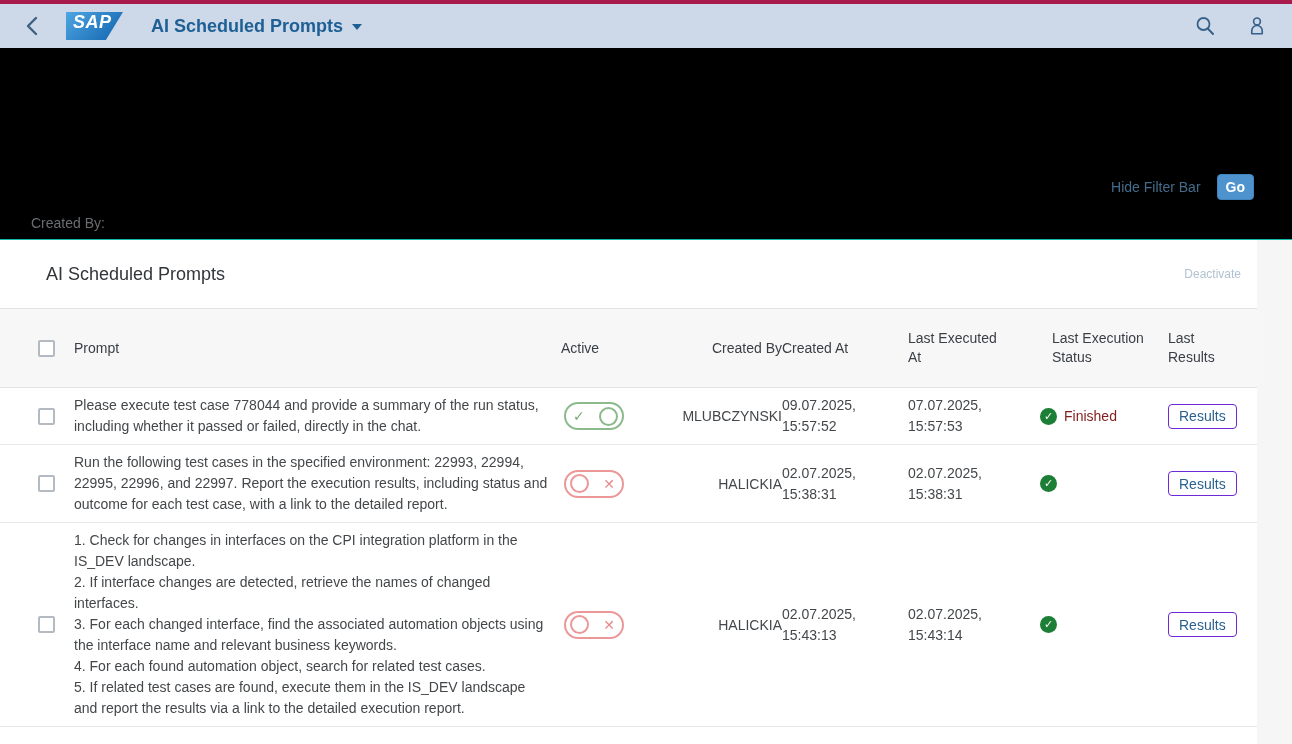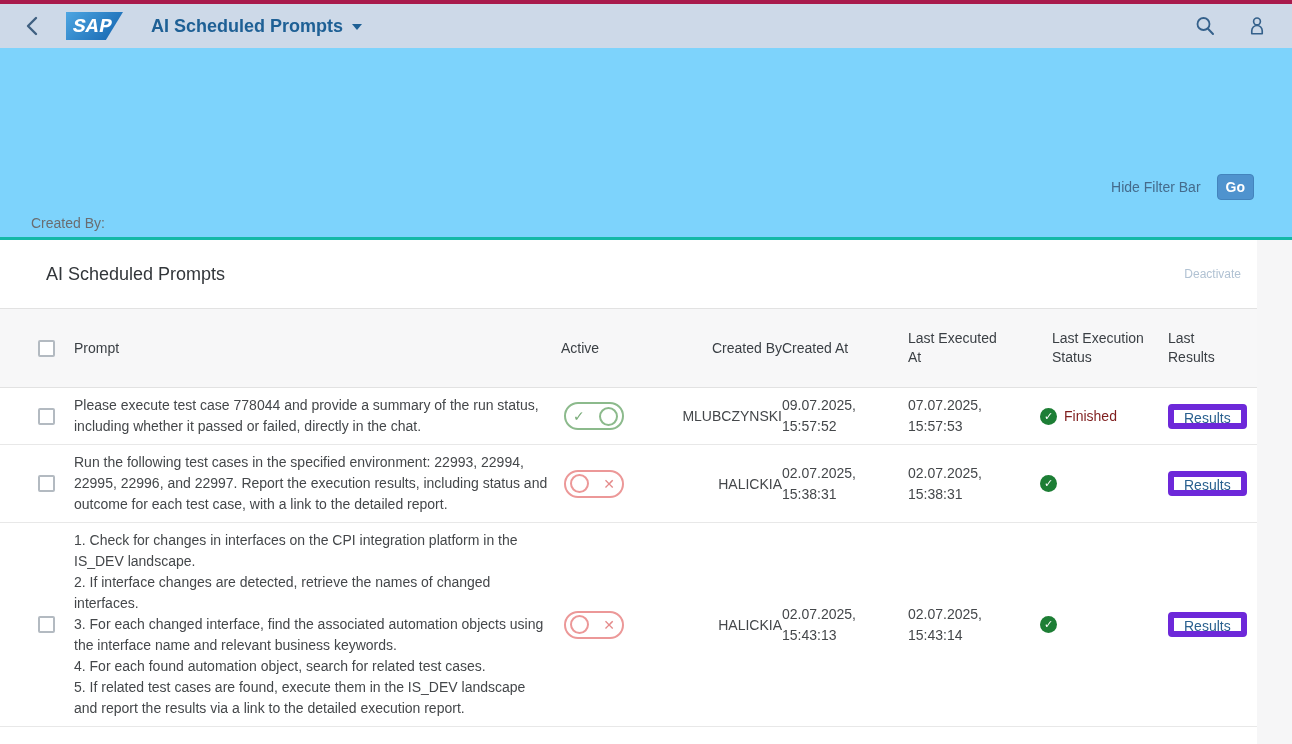--- a/index.html
+++ b/index.html
@@ -13,38 +13,38 @@
   .shell {
     height:44px; background:#cdd9e8; display:flex; align-items:center;
     padding:0 24px;
   }
   .back-btn { display:flex; align-items:center; cursor:pointer; margin-right:26px; }
   .sap-logo {
     width:57px; height:28px; margin-right:28px;
     background:linear-gradient(135deg,#4ea6e2 0%,#1a6cb5 85%);
     clip-path:polygon(0 0,100% 0,70% 100%,0 100%);
     color:#ffffff; font-weight:bold; font-style:italic;
-    font-size:21px; letter-spacing:.5px;
-    display:flex; align-items:center; padding-left:7px;font-family:Liberation Mono, monospace;
+    font-size:18px; letter-spacing:.5px;
+    display:flex; padding-left:7px;
   }
   .shell-title {
     color:#1e6095; font-size:18px; font-weight:bold;
     display:flex; align-items:center; gap:9px; cursor:pointer;
   }
   .shell-title .caret {
     width:0; height:0; border-left:5px solid transparent;
     border-right:5px solid transparent; border-top:6px solid #1e6095;
     margin-top:2px;
   }
   .shell-right { margin-left:auto; display:flex; align-items:center; gap:30px; }
   .shell-icon { cursor:pointer; display:flex; }
   
   .filter-area {
-    position:relative; height:192px; background:#7dd3fc;
-    border-bottom:3px solid #14b8a6;
+    position:relative; height:192px; background:#000000;
+    border-bottom:1px solid #14b8a6;
   }
   .filter-actions {
     position:absolute; top:126px; right:38px;
     display:flex; align-items:center; gap:16px;
   }
   .hide-filter-link { color:#456b8c; font-size:14px; cursor:pointer; }
   .go-btn {
     min-width:36px; height:26px; background:#4f93ce; border:1px solid #4384bd;
     border-radius:4px; color:#ffffff; font-size:14px; font-weight:bold;
     font-family:inherit; cursor:pointer; padding:0 8px;
@@ -112,21 +112,21 @@
   .toggle.off .tg-handle { border-color:#ec9898; }
   
   .st-icon {
     width:17px; height:17px; border-radius:50%; background:#1d7e35;
     color:#ffffff; font-size:11px; font-weight:bold;
     display:inline-flex; align-items:center; justify-content:center;
     margin-right:7px; flex:0 0 auto;
   }
   .st-label { color:#7f1d1d; }
   .res-btn {
-    height:25px; min-width:67px; background:#ffffff; border:6px solid #6d28d9;
+    height:25px; min-width:67px; background:#ffffff; border:1px solid #6d28d9;
     border-radius:4px; color:#29608f; font-family:inherit; font-size:14px;
     cursor:pointer; padding:0 10px;
   }
 </style>
 </head>
 <body>
 
 <div class="brand-strip"></div>
 
 <header class="shell">

